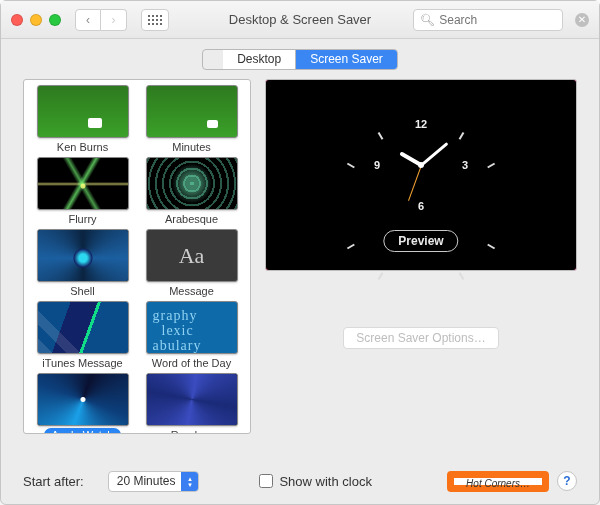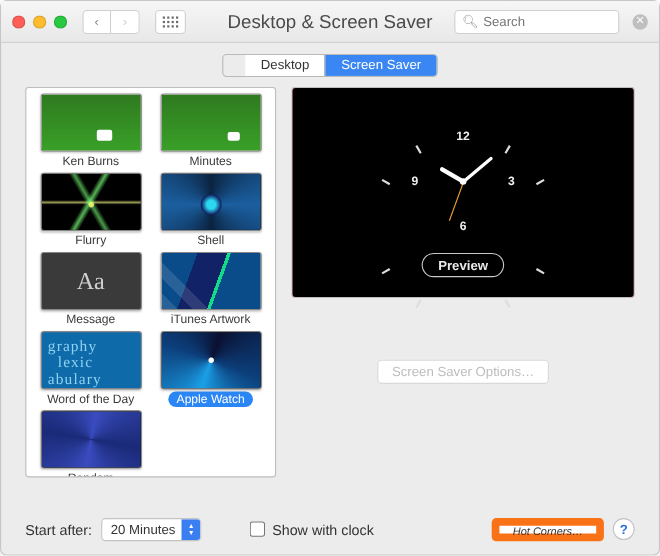--- a/index.html
+++ b/index.html
@@ -11,42 +11,42 @@
 .tl.red { background: #ff5f57; }
 .tl.yel { background: #ffbd2e; }
 .tl.grn { background: #28c940; }
 .navs { display: flex; gap: 0; margin-left: 6px; }
 .navbtn { width: 26px; height: 22px; background: #fff; border: 1px solid #cfcfcf; display: flex; align-items: center; justify-content: center; color: #8a8a8a; font-size: 12px; }
 .navbtn:first-child { border-radius: 4px 0 0 4px; }
 .navbtn:last-child { border-radius: 0 4px 4px 0; border-left: none; }
 .gridbtn { width: 28px; height: 22px; background: #fff; border: 1px solid #cfcfcf; border-radius: 4px; margin-left: 6px; display: flex; align-items: center; justify-content: center; }
 .gridicon { display: grid; grid-template-columns: repeat(4,2px); grid-template-rows: repeat(3,2px); gap: 2px; }
 .gridicon span { width: 2px; height: 2px; background: #6a6a6a; }
-.title { position: absolute; left: 50%; transform: translateX(-50%); font-size: 17px; color: #4a4a4a; font-weight: 500; }
+.title { position: absolute; left: 50%; transform: translateX(-50%); font-size: 13px; color: #4a4a4a; font-weight: 500; }
 .searchwrap { margin-left: auto; display: flex; align-items: center; background: #fff; border: 1px solid #cfcfcf; border-radius: 4px; height: 22px; width: 150px; padding: 0 6px; gap: 4px; }
 .searchwrap .mag { color: #9a9a9a; font-size: 12px; }
 .searchwrap input { border: none; outline: none; font-size: 12px; flex: 1; background: transparent; color: #6a6a6a; }
 .clearbtn { width: 14px; height: 14px; border-radius: 50%; background: #bfbfbf; color: #fff; font-size: 10px; line-height: 14px; text-align: center; margin-left: 4px; }
 .tabrow { height: 40px; display: flex; align-items: center; justify-content: center; }
 .segmented { display: flex; border: 1px solid #b9b9b9; border-radius: 4px; overflow: hidden; height: 21px; padding-left: 20px; }
 .segbtn { font-size: 12px; padding: 0 14px; background: #fff; display: flex; align-items: center; color: #333; border: none; }
 .segbtn.active { background: #3a87f4; color: #fff; }
 .segbtn + .segbtn { border-left: 1px solid #b9b9b9; }
 .content { flex: 1; display: flex; padding: 0 22px 0 22px; gap: 14px; }
 .leftpane { width: 228px; height: 355px; background: #fff; border: 1px solid #bdbdbd; border-radius: 3px; overflow: hidden; display: grid; grid-template-columns: 1fr 1fr; grid-auto-rows: 72px; padding: 4px 6px 2px; gap: 0 4px; position: relative; }
 .ssitem { display: flex; flex-direction: column; align-items: center; justify-content: flex-start; font-size: 11px; color: #3a3a3a; cursor: pointer; padding-top: 1px; }
 .thumb { width: 92px; height: 53px; border-radius: 3px; border: 1px solid #888; background: #000; position: relative; overflow: hidden; box-shadow: 0 1px 2px rgba(0,0,0,.2); }
 .ssitem .labelpill { margin-top: 2px; padding: 1px 8px; border-radius: 8px; }
 .ssitem.selected .labelpill { background: #2b86f5; color: #fff; }
 .rightpane { flex: 1; display: flex; flex-direction: column; }
 .preview { height: 192px; background: #ec4899; border: 1px solid #bdbdbd; border-radius: 3px; display: flex; align-items: center; justify-content: center; }
 .pvinner { width: 100%; height: 100%; background: #000; border-radius: 3px; position: relative; display: flex; align-items: center; justify-content: center; }
 .pvbtn { position: absolute; bottom: 18px; left: 50%; transform: translateX(-50%); border: 1px solid #c9c9c9; color: #eaeaea; background: rgba(0,0,0,0.1); font-size: 12px; font-weight: 600; padding: 3px 14px; border-radius: 14px; margin-top: 12px; }
 .ssoptions { margin-top: 56px; align-self: center; height: 22px; font-size: 12px; background: #fff; border: 1px solid #d9d9d9; border-radius: 4px; padding: 0 12px; color: #bdbdbd; }
-.bottombar { height: 46px; display: flex; align-items: center; padding: 0 22px; gap: 8px; font-size: 13px; color: #333; }
+.bottombar { height: 46px; display: flex; align-items: center; padding: 0 22px; gap: 24px; font-size: 13px; color: #333; }
 .select { height: 21px; background: #fff; border: 1px solid #c4c4c4; border-radius: 4px; display: flex; align-items: center; font-size: 12px; padding: 0 0 0 8px; overflow: hidden; }
 .select .chev { width: 17px; height: 100%; background: #3a7ff2; display: flex; flex-direction: column; align-items: center; justify-content: center; color: #fff; font-size: 7px; line-height: 5px; margin-left: 6px; gap: 1px; }
 .chk { display: flex; align-items: center; gap: 6px; margin-left: 36px; }
 .chk input { width: 14px; height: 14px; }
 .push { margin-left: auto; display: flex; align-items: center; gap: 8px; }
 .macbtn { height: 21px; font-size: 10px; background: #fff; border: 7px solid #f97316; border-radius: 4px; padding: 0 12px; color: #333; font-style: italic; }
 .helpbtn { width: 20px; height: 20px; border-radius: 50%; border: 1px solid #c4c4c4; background: #fff; color: #2b6fd6; font-size: 12px; font-weight: 700; display: flex; align-items: center; justify-content: center; }
 
 .thumb.kenburns { background: linear-gradient(#2e7a1f,#3aa028); }
 .thumb.kenburns::after { content: ""; position: absolute; width: 14px; height: 10px; background: #fff; top: 32px; left: 50px; border-radius: 2px; }
@@ -148,30 +148,34 @@
         </div>
         <div class="ssitem">
           <div class="thumb classic"></div>
           <div class="labelpill">Minutes</div>
         </div>
         <div class="ssitem">
           <div class="thumb flurry"></div>
           <div class="labelpill">Flurry</div>
         </div>
         <div class="ssitem">
+          <div class="thumb arabesque"></div>
+          <div class="labelpill">Arabesque</div>
+        </div>
+        <div class="ssitem">
           <div class="thumb shell"></div>
           <div class="labelpill">Shell</div>
         </div>
         <div class="ssitem">
           <div class="thumb message"></div>
           <div class="labelpill">Message</div>
         </div>
         <div class="ssitem">
           <div class="thumb itunes"></div>
-          <div class="labelpill">iTunes Artwork</div>
+          <div class="labelpill">iTunes Message</div>
         </div>
         <div class="ssitem">
           <div class="thumb word"></div>
           <div class="labelpill">Word of the Day</div>
         </div>
         <div class="ssitem selected">
           <div class="thumb applewatch"></div>
           <div class="labelpill">Apple Watch</div>
         </div>
         <div class="ssitem">

